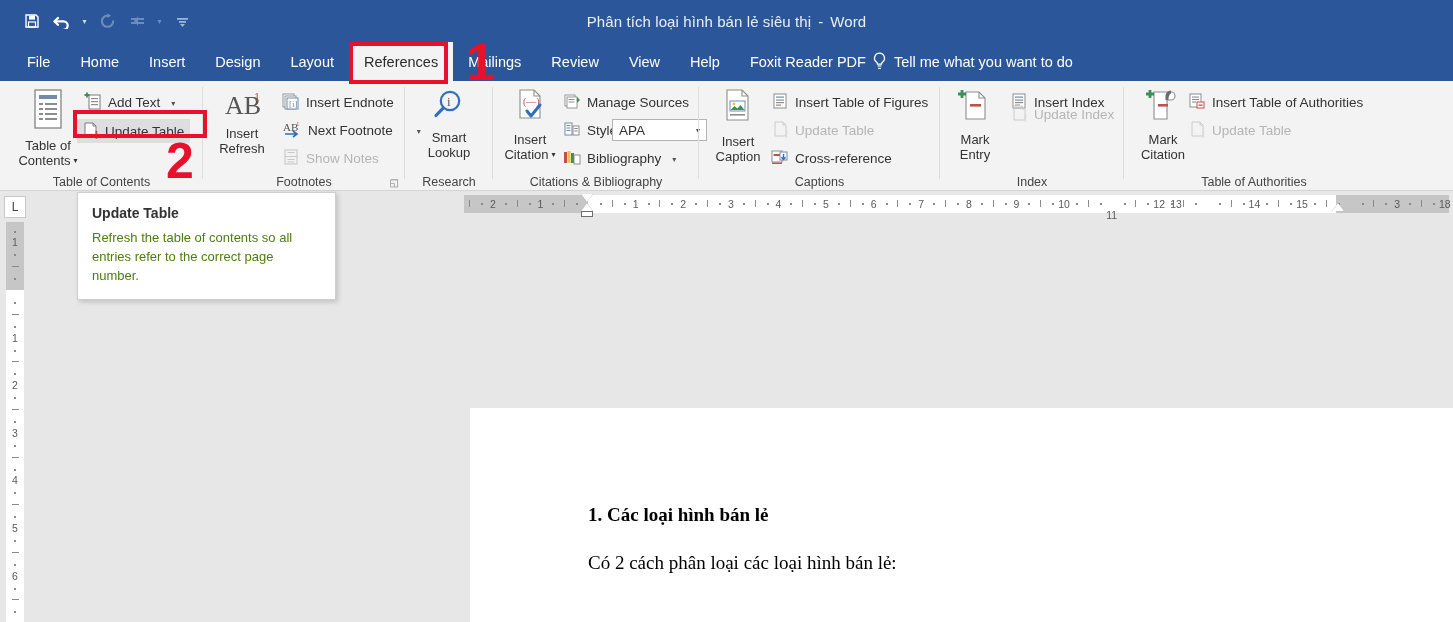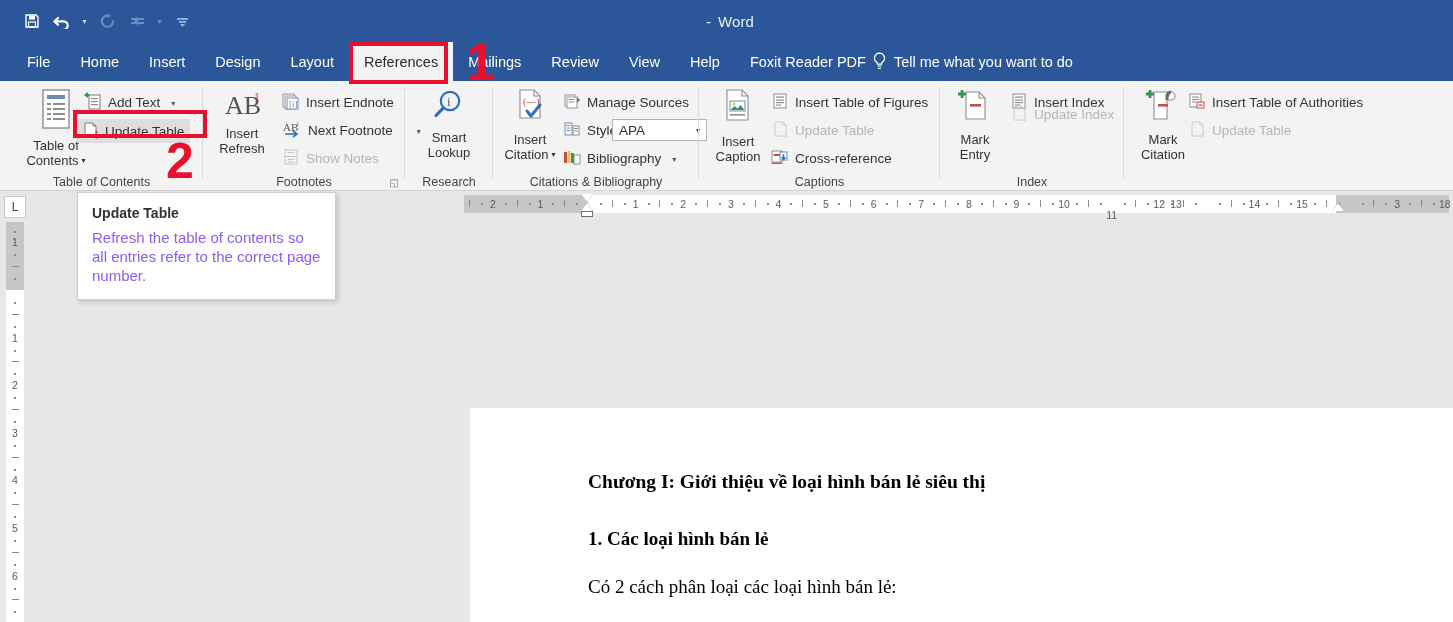--- a/index.html
+++ b/index.html
@@ -101,21 +101,21 @@
   }
 
   
   .tooltip {
     position: absolute; left: 77px; top: 192px; width: 259px;
     background: #ffffff; border: 1px solid #cfcfcf;
     box-shadow: 2px 2px 5px rgba(0,0,0,.17);
     padding: 12px 14px 14px 14px; z-index: 40;
   }
   .tooltip .tt-title { font-size: 14px; font-weight: bold; color: #333333; margin-bottom: 7px; }
-  .tooltip .tt-body { font-size: 15px; color: #8b5cf6; line-height: 19px; }
+  .tooltip .tt-body { font-size: 13px; color: #4d7c0f; line-height: 19px; }
 
   
   .canvas {
     position: absolute; left: 0; top: 191px; width: 1453px; height: 431px;
     background: #e7e7e7;
   }
   .hruler {
     position: absolute; left: 0; top: 192px; width: 1453px; height: 26px;
     background: #e7e7e7; z-index: 6;
   }
@@ -225,20 +225,21 @@
       <div class="qat-caret dim">▾</div>
       <div class="qat-btn dim">
         <svg width="17" height="16" viewBox="0 0 17 16">
             <rect x="3" y="5" width="11" height="1.8" fill="#9ab4dc"></rect>
             <rect x="5" y="8" width="7" height="1.8" fill="#9ab4dc"></rect>
             <path d="M6 11 l2.5 3 l2.5-3z" fill="#9ab4dc"></path>
           </svg>
       </div>
     </div>
     <div class="doc-title">
+      <span>Phân tích loại hình bán lẻ siêu thị</span>
       <span class="sep">-</span>
       <span>Word</span>
     </div>
   </div>
 
   <div class="tabstrip">
     <div class="tabs">
       <div class="tab">File</div>
       <div class="tab">Home</div>
       <div class="tab">Insert</div>
@@ -259,21 +260,21 @@
             <rect x="6.1" y="15.8" width="2.8" height="1.2" fill="#ffffff"></rect>
           </svg>
       </span>
       <span>Tell me what you want to do</span>
     </div>
   </div>
 
   <div class="ribbon">
 
     <div class="group" style="left:0; width:203px;">
-      <div class="bigbtn" style="left:20px; top:8px; width:72px;align-items:center;">
+      <div class="bigbtn" style="left:12px; top:8px; width:72px;align-items:center;">
         <span>
           <svg width="36" height="42" viewBox="0 0 36 42">
               <rect x="5" y="1" width="26" height="38" fill="#ffffff" stroke="#7a7a7a" stroke-width="1.2"></rect>
               <rect x="9" y="6" width="18" height="4" fill="#6f8cb0"></rect>
               <rect x="9" y="14" width="4" height="2" fill="#8d8d8d"></rect>
               <rect x="15" y="14" width="12" height="2" fill="#8d8d8d"></rect>
               <rect x="9" y="19" width="4" height="2" fill="#8d8d8d"></rect>
               <rect x="15" y="19" width="12" height="2" fill="#8d8d8d"></rect>
               <rect x="9" y="24" width="4" height="2" fill="#8d8d8d"></rect>
               <rect x="15" y="24" width="12" height="2" fill="#8d8d8d"></rect>
@@ -582,33 +583,33 @@
           <svg width="18" height="18" viewBox="0 0 18 18">
               <path d="M4 2 h8 l3 3 v11 H4z" fill="none" stroke="#cccccc" stroke-width="1"></path>
               <path d="M12 2 v3 h3" fill="none" stroke="#cccccc" stroke-width="1"></path>
               <rect x="14.5" y="10" width="1.8" height="5" fill="#dcdcdc"></rect>
               <rect x="14.5" y="16" width="1.8" height="1.8" fill="#dcdcdc"></rect>
             </svg>
         </span>
         <span>Update Table</span>
       </div>
 
+      <div class="group-label" style="width:260px; left:0;">Table of Authorities</div>
     </div>
   </div>
 
   <div class="redbox" style="left:349px; top:42px; width:99px; height:42px; z-index:30;"></div>
   <div class="rednum" style="left:466px; top:36px; font-size:52px; z-index:31;">1</div>
 
   <div class="redbox" style="left:73px; top:110px; width:134px; height:28px; z-index:30;"></div>
   <div class="rednum" style="left:166px; top:136px; font-size:50px; z-index:31;">2</div>
 
   <div class="canvas">
     <div class="page">
       <div class="doc-body">
-        <p class="p heading">Chương I: Giới thiệu về loại hình bán lẻ siêu thị</p>
         <div class="spacer"></div>
         <p class="p subheading">1. Các loại hình bán lẻ</p>
         <div class="spacer-sm"></div>
         <p class="p normal">Có 2 cách phân loại các loại hình bán lẻ:</p>
         <div class="spacer"></div>
 
       </div>
     </div>
   </div>
 

